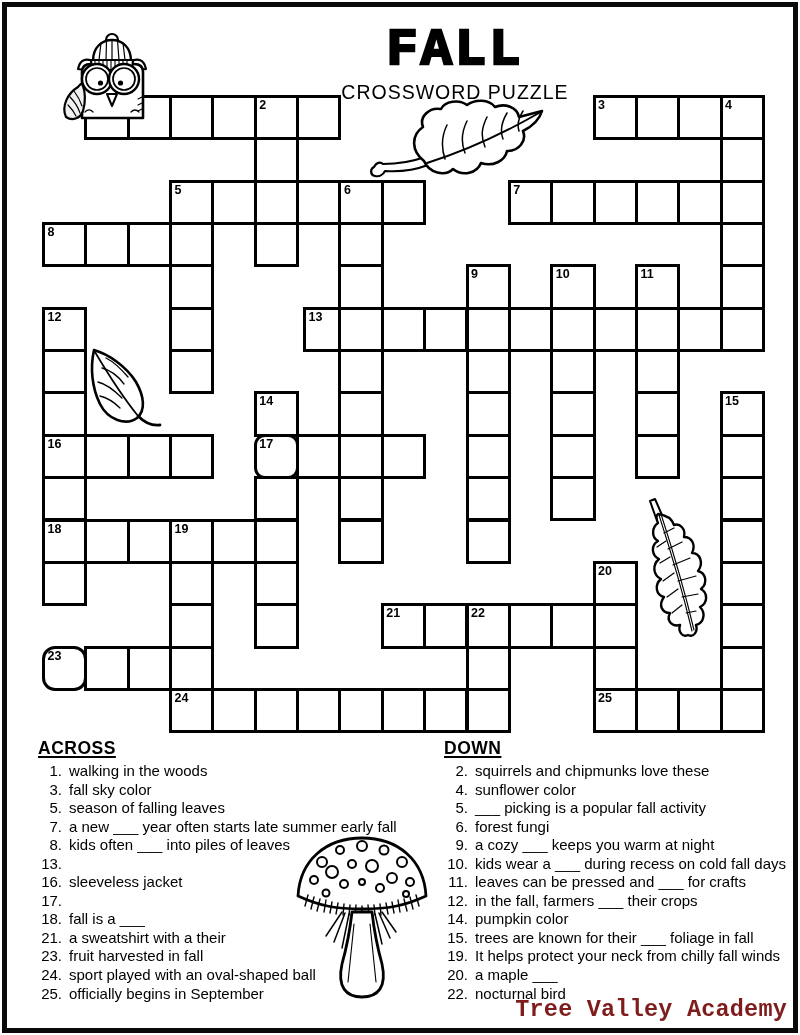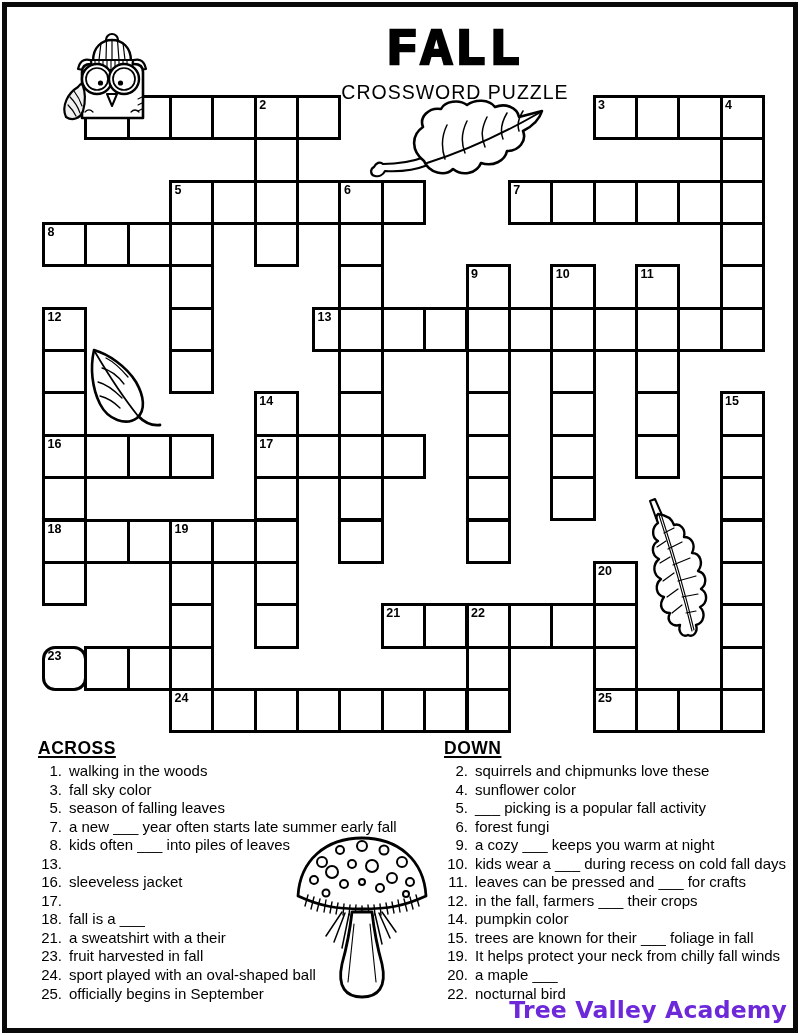--- a/index.html
+++ b/index.html
@@ -115,21 +115,21 @@
       <span class="cellnum">10</span>
     </div>
     <div class="cell" style="left: 634.9px; top: 264.4px;">
       <span class="cellnum">11</span>
     </div>
     <div class="cell" style="left: 719.6px; top: 264.4px;"></div>
     <div class="cell" style="left: 42px; top: 306.75px;">
       <span class="cellnum">12</span>
     </div>
     <div class="cell" style="left: 169.05px; top: 306.75px;"></div>
-    <div class="cell" style="left: 312px; top: 306.75px;">
+    <div class="cell" style="left: 303px; top: 306.75px;">
       <span class="cellnum">13</span>
     </div>
     <div class="cell" style="left: 338.45px; top: 306.75px;"></div>
     <div class="cell" style="left: 380.8px; top: 306.75px;"></div>
     <div class="cell" style="left: 423.15px; top: 306.75px;"></div>
     <div class="cell" style="left: 465.5px; top: 306.75px;"></div>
     <div class="cell" style="left: 507.85px; top: 306.75px;"></div>
     <div class="cell" style="left: 550.2px; top: 306.75px;"></div>
     <div class="cell" style="left: 592.55px; top: 306.75px;"></div>
     <div class="cell" style="left: 634.9px; top: 306.75px;"></div>
@@ -151,21 +151,21 @@
     <div class="cell" style="left: 634.9px; top: 391.45px;"></div>
     <div class="cell" style="left: 719.6px; top: 391.45px;">
       <span class="cellnum">15</span>
     </div>
     <div class="cell" style="left: 42px; top: 433.8px;">
       <span class="cellnum">16</span>
     </div>
     <div class="cell" style="left: 84.35px; top: 433.8px;"></div>
     <div class="cell" style="left: 126.7px; top: 433.8px;"></div>
     <div class="cell" style="left: 169.05px; top: 433.8px;"></div>
-    <div class="cell" style="left: 253.75px; top: 433.8px;">
+    <div class="cell" style="left: 253.75px; top: 433.8px; border-radius: 11px;">
       <span class="cellnum">17</span>
     </div>
     <div class="cell" style="left: 296.1px; top: 433.8px;"></div>
     <div class="cell" style="left: 338.45px; top: 433.8px;"></div>
     <div class="cell" style="left: 380.8px; top: 433.8px;"></div>
     <div class="cell" style="left: 465.5px; top: 433.8px;"></div>
     <div class="cell" style="left: 550.2px; top: 433.8px;"></div>
     <div class="cell" style="left: 634.9px; top: 433.8px;"></div>
     <div class="cell" style="left: 719.6px; top: 433.8px;"></div>
     <div class="cell" style="left: 42px; top: 476.15px;"></div>
@@ -409,13 +409,13 @@
         <span class="n">20.</span>
         <span class="t">a maple ___</span>
       </div>
       <div class="clue">
         <span class="n">22.</span>
         <span class="t">nocturnal bird</span>
       </div>
     </div>
 </div>
 
-<div class="brand" style="color: #6d28d9;">Tree Valley Academy</div>
+<div class="brand" style="color: #7f1d1d; font-family: Liberation Mono, monospace;">Tree Valley Academy</div>
 
 </body></html>

